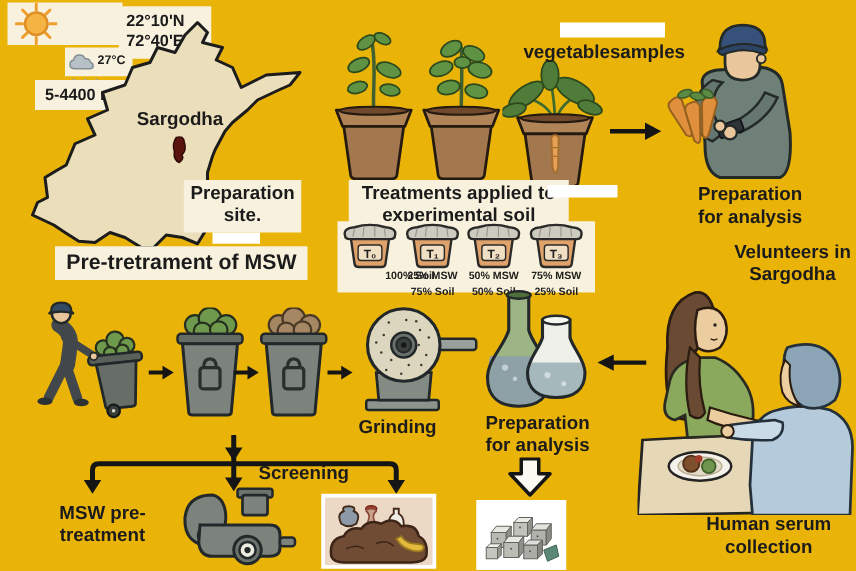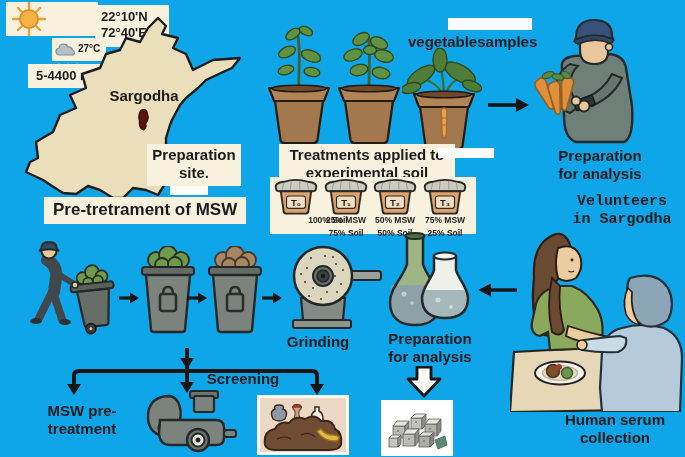--- a/index.html
+++ b/index.html
@@ -1,17 +1,17 @@
 <!DOCTYPE html>
 <html><head>
 <meta charset="utf-8">
 <style>
   html,body{margin:0;padding:0;}
   body{font-family:"Liberation Sans",sans-serif;}
-  #canvas{position:relative;width:685px;height:457px;background:#0ea5e9;overflow:hidden;color:#1b1b1b;}
+  #canvas{position:relative;width:685px;height:457px;background:#eab308;overflow:hidden;color:#1b1b1b;}
   .abs{position:absolute;}
   .patch{background:#f8f1de;}
   .white{background:#ffffff;}
   .lbl{color:#1b1b1b;line-height:1.22;}
   .c{text-align:center;}.w600{font-weight:600}.w700{font-weight:700}
   .f10{font-size:10px}.f13{font-size:13px}.f15{font-size:15px}.f17{font-size:17px}.f20{font-size:15px}
   .mix{font-size:8.5px;font-weight:700;line-height:1.5;text-align:center;color:#20201d;}
   svg{display:block;}
 </style>
 </head>
@@ -115,21 +115,21 @@
     <g transform="translate(10,44)">
       <path d="M2,2 L62,2 L57,15 L7,15 Z" fill="#b08457" stroke="#241a10" stroke-width="2.2" stroke-linejoin="round"></path>
       <ellipse cx="32" cy="2.5" rx="27" ry="3.2" fill="#71492c" stroke="#241a10" stroke-width="1.6"></ellipse>
       <path d="M8,15 L56,15 L50.5,54 Q50,57 46.5,57 L17.5,57 Q14,57 13.5,54 Z" fill="#a3784e" stroke="#241a10" stroke-width="2.2" stroke-linejoin="round"></path>
       <path d="M29,18 Q32,14 35,18 L34.5,42 Q32.5,50 30,42 Z" fill="#e8a055" stroke="#a5702f" stroke-width="1.7"></path>
       <path d="M30,26 L34,26 M30.5,33 L33.8,33" stroke="#a5702f" stroke-width="1" fill="none"></path>
     </g>
   </svg>
 
   <div class="abs white" style="left:448px;top:18px;width:84px;height:12px;"></div>
-  <div class="abs lbl f15 w600" style="left:408px;top:33px;width:140px;">vegetablesamples</div>
+  <div class="abs lbl f15 w600" style="left:408px;top:33px;width:140px;text-align:right;">vegetablesamples</div>
 
   <svg class="abs" style="left:486px;top:96px;" width="44" height="18" viewBox="0 0 44 18">
     <line x1="2" y1="9" x2="32" y2="9" stroke="#151515" stroke-width="3.6"></line>
     <polygon points="30,2 43,9 30,16" fill="#151515"></polygon>
   </svg>
 
   <svg class="abs" style="left:526px;top:14px;" width="122" height="132" viewBox="0 0 122 132">
     <path d="M36,54 Q34,44 48,42 L84,40 Q98,42 100,54 L106,92 Q108,124 98,128 L50,128 Q38,124 38,102 Z" fill="#6e8078" stroke="#242a28" stroke-width="2.4"></path>
     <path d="M44,50 Q28,60 30,80 Q31,94 44,99 L56,90 Q44,84 44,70 Q45,58 52,52 Z" fill="#657770" stroke="#242a28" stroke-width="2"></path>
     <path d="M96,64 Q88,82 66,92 L60,84 Q78,76 86,60 Z" fill="#657770" stroke="#242a28" stroke-width="2"></path>
@@ -149,21 +149,21 @@
         <rect x="48" y="84" width="20" height="10" rx="2" fill="#2e3338" stroke="#14181c" stroke-width="1.5"></rect>
       </g>
     <circle cx="58" cy="92" r="5.5" fill="#e9c69b" stroke="#242a28" stroke-width="1.8"></circle>
     <circle cx="50" cy="87" r="4.5" fill="#e9c69b" stroke="#242a28" stroke-width="1.8"></circle>
     <path d="M54,22 Q54,12 68,12 Q82,12 82,24 L82,38 Q82,50 68,50 Q54,50 54,36 Z" fill="#e9c69b" stroke="#242a28" stroke-width="2.2"></path>
     <circle cx="83" cy="33" r="3.5" fill="#e9c69b" stroke="#242a28" stroke-width="1.5"></circle>
     <path d="M50,24 Q50,6 68,6 Q86,6 86,22 L87,25 Q68,18 49,26 Z" fill="#36527a" stroke="#242a28" stroke-width="2.2"></path>
     <path d="M49,26 Q68,17 87,25 Q88,29 84,29 Q68,23 52,30 Q48,29 49,26 Z" fill="#2c4466" stroke="#242a28" stroke-width="1.6"></path>
   </svg>
   <div class="abs lbl f15 w600 c" style="left:550px;top:147px;width:100px;">Preparation for analysis</div>
-  <div class="abs lbl f15 w700 c" style="left:572px;top:193px;width:100px;font-family:Liberation Mono, monospace;">Velunteers in Sargodha</div>
+  <div class="abs lbl f15 w700 c" style="left:584px;top:193px;width:100px;">Velunteers in Sargodha</div>
 
   <div class="abs lbl f15 w600 c patch" style="left:279px;top:144px;width:176px;padding:2px 0;">Treatments applied to experimental soil</div>
   <div class="abs white" style="left:438px;top:148px;width:56px;height:10px;"></div>
   <div class="abs patch" style="left:270px;top:177px;width:206px;height:57px;"></div>
 
   <svg class="abs" style="left:272px;top:178px;" width="48" height="38" viewBox="0 0 50 40">
     <path d="M4,11 Q2,5 12,4 Q25,0 38,4 Q48,5 46,11 Q46,14 42,14 L8,14 Q4,14 4,11 Z" fill="#cdcac0" stroke="#2a2a28" stroke-width="2"></path>
     <path d="M12,5.5 L10.5,12 M20,3.5 L19,12 M29,3 L29,12 M37,4.5 L38,12" stroke="#9a978c" stroke-width="1" fill="none"></path>
     <path d="M9,14 L41,14 L38,35 Q37.6,37.5 34.5,37.5 L15.5,37.5 Q12.4,37.5 12,35 Z" fill="#dfa26b" stroke="#2a2a28" stroke-width="2"></path>
     <rect x="15" y="19" width="20" height="13" rx="2.5" fill="#f0dfc2" stroke="#2a2a28" stroke-width="1.2"></rect>

